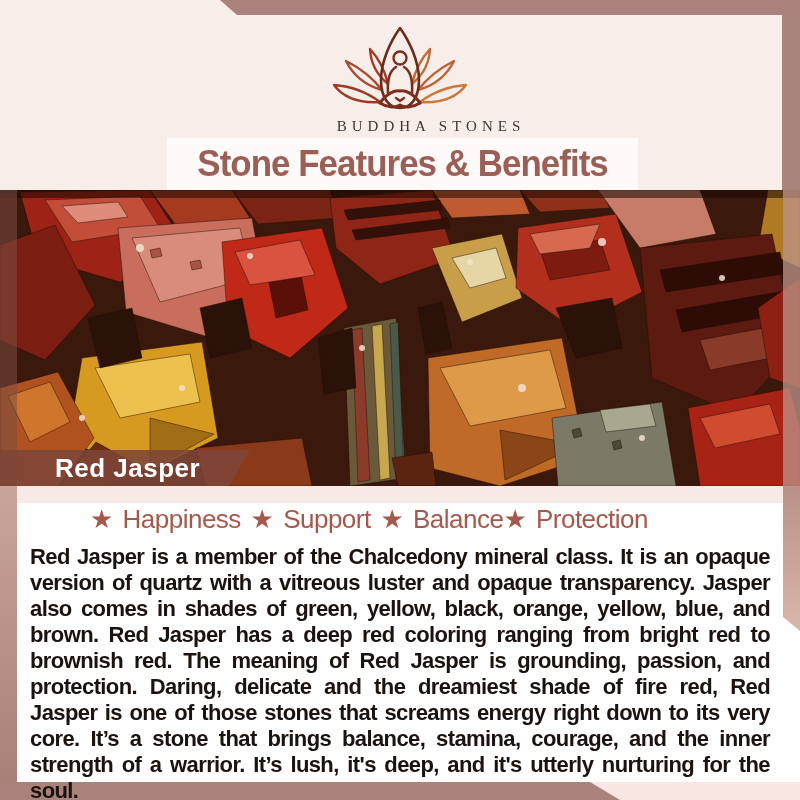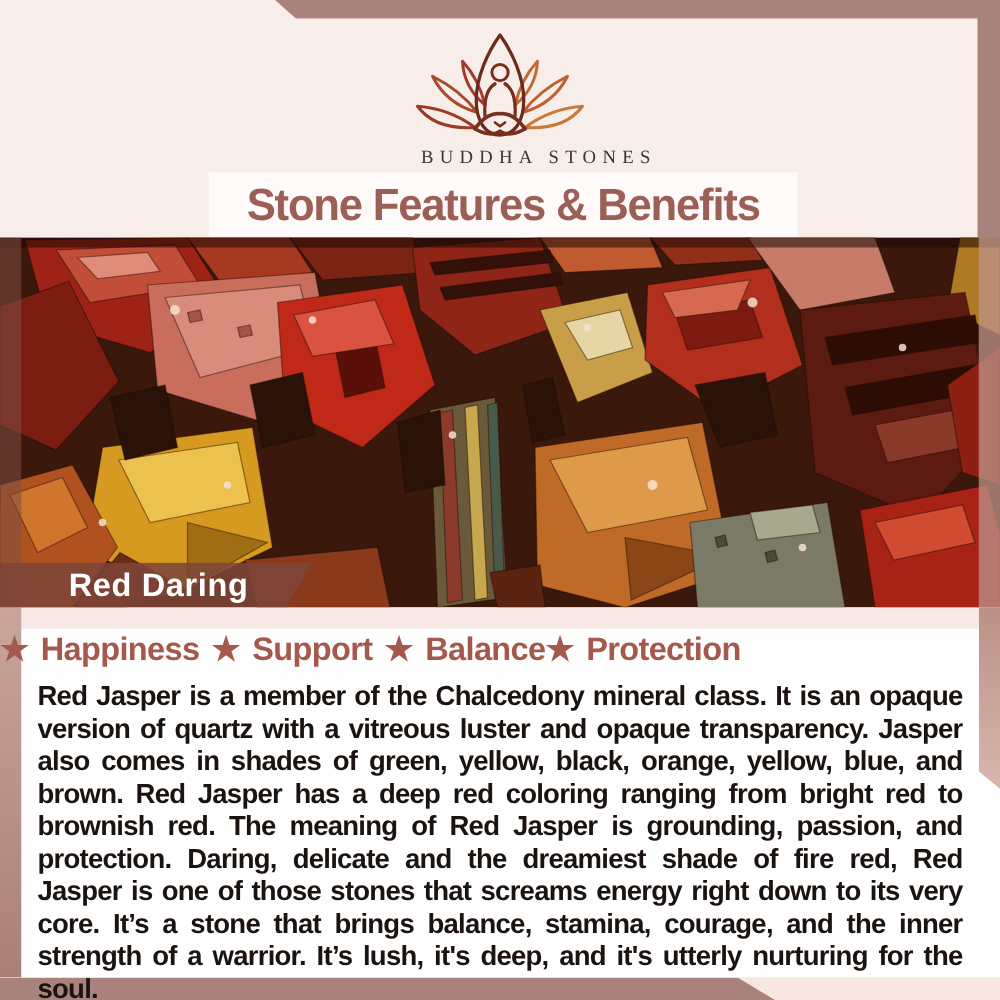--- a/index.html
+++ b/index.html
@@ -45,22 +45,22 @@
   .label-bar{left:0;top:450px;width:250px;height:36px;
       background:rgba(125,70,56,0.88);
       clip-path:polygon(0 0,250px 0,229px 36px,0 36px);
       display:flex;align-items:center;}
   .label-text{padding-left:55px;color:#ffffff;font-size:26px;font-weight:700;
       letter-spacing:0.5px;}
 
   
   .pale-band{left:0;top:486px;width:800px;height:18px;background:#f7e9e5;}
   .content{left:0;top:503px;width:800px;height:279px;background:#fefefe;}
-  .benefits-line{left:0;top:504px;width:648px;text-align:left;
-      font-size:26px;font-weight:700;letter-spacing:-0.5px;word-spacing:3px;
+  .benefits-line{left:0;top:504px;width:648px;text-align:right;
+      font-size:26px;font-weight:400;letter-spacing:-0.5px;word-spacing:3px;
       color:#a5584c;}
   .description{left:30px;top:544px;width:740px;height:238px;
       font-size:22px;line-height:26px;font-weight:700;color:#1a130f;
       text-align:justify;letter-spacing:-0.6px;}
 </style>
 </head>
 <body>
 
 <div class="page">
 
@@ -192,20 +192,20 @@
   <div class="abs top-bar"></div>
   <div class="abs right-col-top"></div>
   <div class="abs right-col-photo"></div>
   <div class="abs right-col-bottom"></div>
   <div class="abs left-col-photo"></div>
   <div class="abs left-col-bottom"></div>
   <div class="abs bottom-strip"></div>
   <div class="abs bottom-bar"></div>
 
   <div class="abs label-bar">
-    <div class="label-text">Red Daring</div>
+    <div class="label-text">Red Jasper</div>
   </div>
 
   <div class="abs benefits-line">★ Happiness ★ Support ★ Balance★ Protection</div>
 
   <div class="abs description">Red Jasper is a member of the Chalcedony mineral class. It is an opaque version of quartz with a vitreous luster and opaque transparency. Jasper also comes in shades of green, yellow, black, orange, yellow, blue, and brown. Red Jasper has a deep red coloring ranging from bright red to brownish red. The meaning of Red Jasper is grounding, passion, and protection. Daring, delicate and the dreamiest shade of fire red, Red Jasper is one of those stones that screams energy right down to its very core.  It’s a stone that brings balance, stamina, courage, and the inner strength of a warrior. It’s lush, it's deep, and it's utterly nurturing for the soul.</div>
 
 </div>
 
 </body></html>

